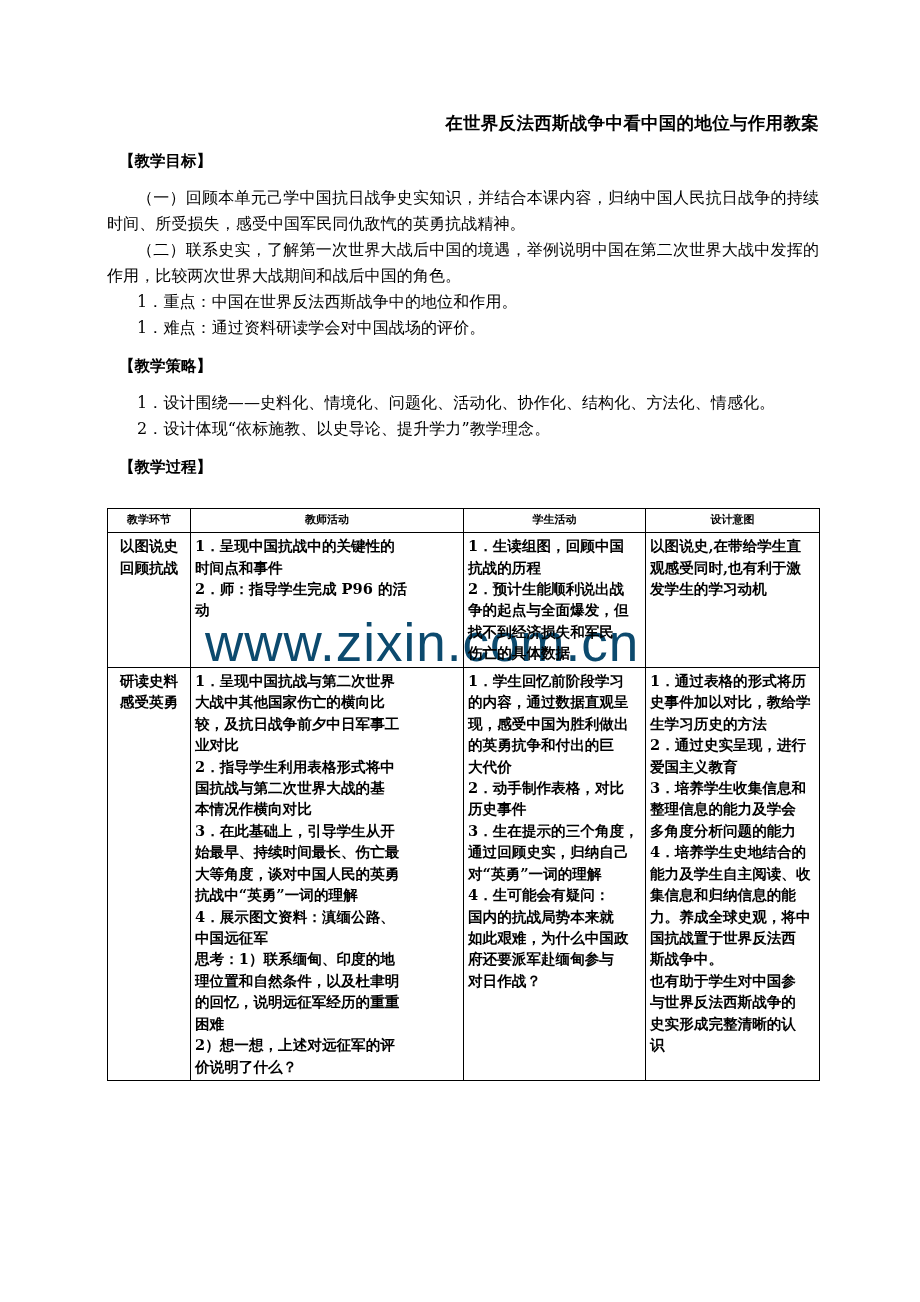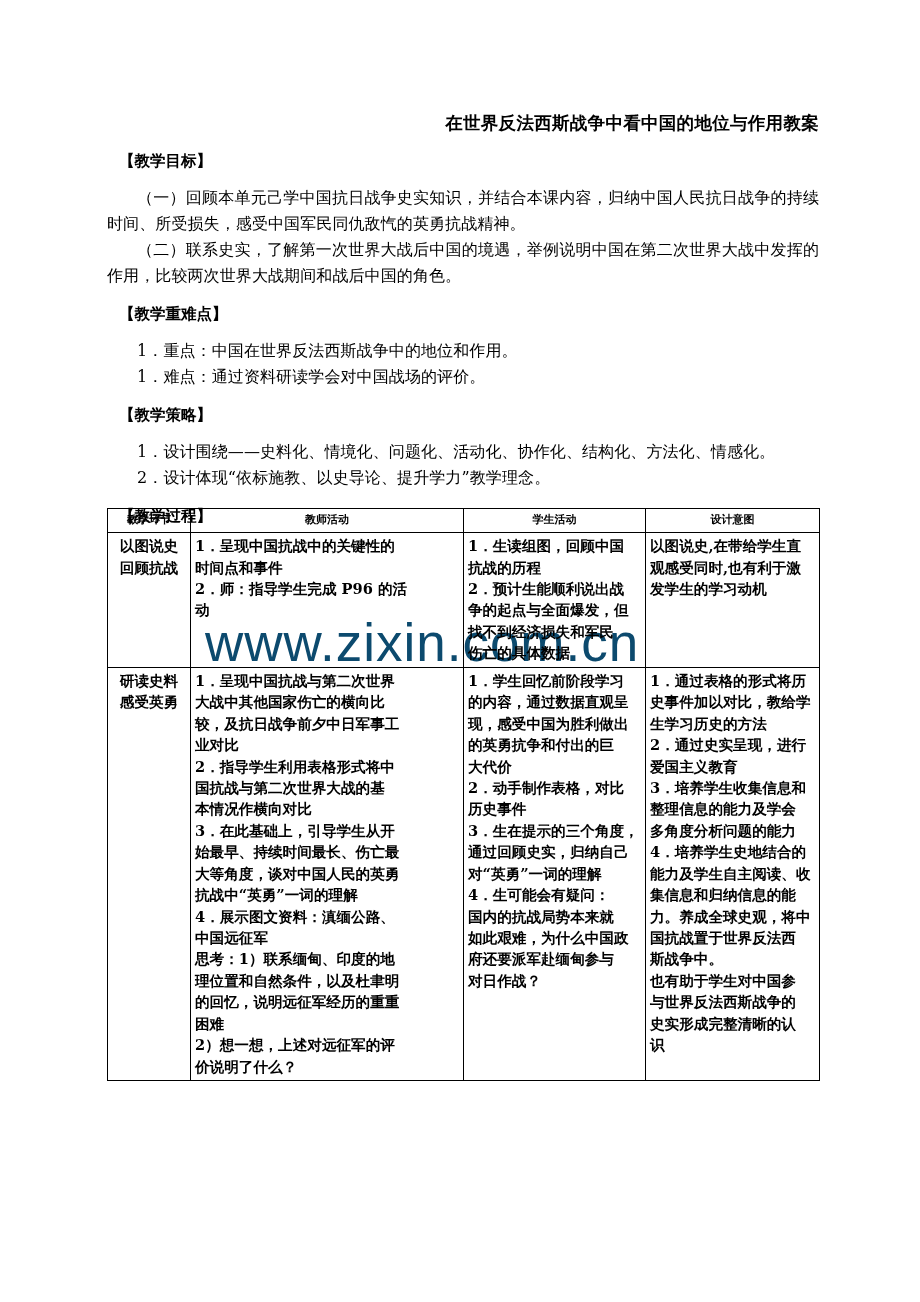--- a/index.html
+++ b/index.html
@@ -121,21 +121,20 @@
   <div class="watermark">www.zixin.com.cn</div>
 
   <div class="content">
 
     <div class="doc-title">在世界反法西斯战争中看中国的地位与作用教案</div>
 
     <div class="sec-head">【教学目标】</div>
     <p class="para">（一）回顾本单元己学中国抗日战争史实知识，并结合本课内容，归纳中国人民抗日战争的持续时间、所受损失，感受中国军民同仇敌忾的英勇抗战精神。</p>
     <p class="para">（二）联系史实，了解第一次世界大战后中国的境遇，举例说明中国在第二次世界大战中发挥的作用，比较两次世界大战期间和战后中国的角色。</p>
 
-    <div class="sec-head">【教学重难点】</div>
     <p class="para">1．重点：中国在世界反法西斯战争中的地位和作用。</p>
     <p class="para">1．难点：通过资料研读学会对中国战场的评价。</p>
 
     <div class="sec-head">【教学策略】</div>
     <p class="para">1．设计围绕——史料化、情境化、问题化、活动化、协作化、结构化、方法化、情感化。</p>
     <p class="para">2．设计体现“依标施教、以史导论、提升学力”教学理念。</p>
 
     <div class="sec-head">【教学过程】</div>
 
   </div>

